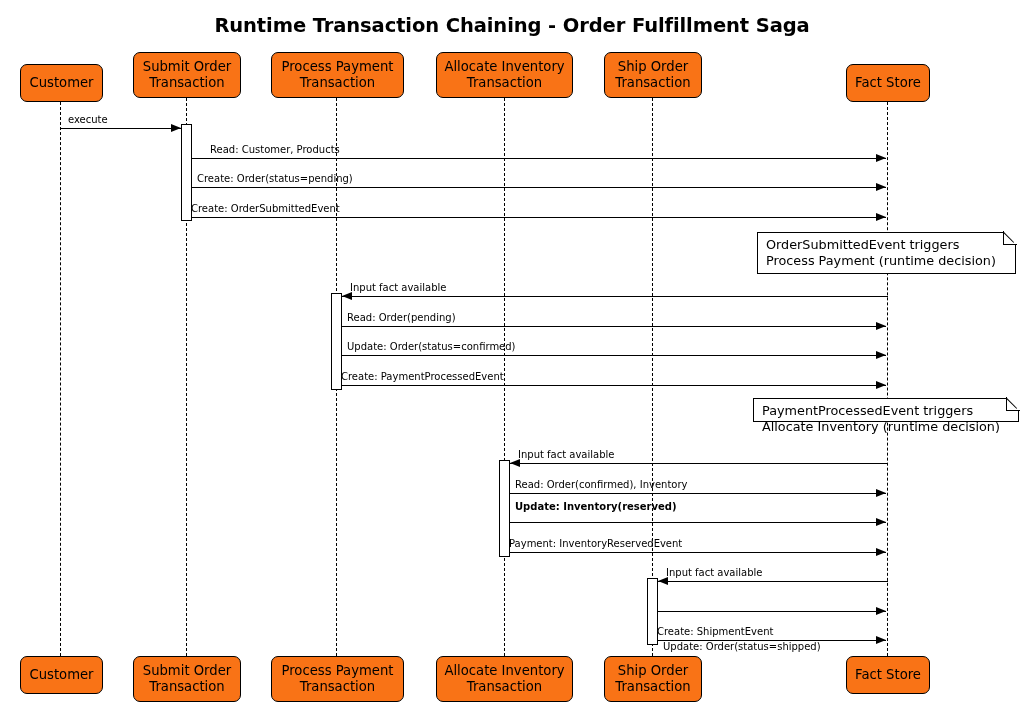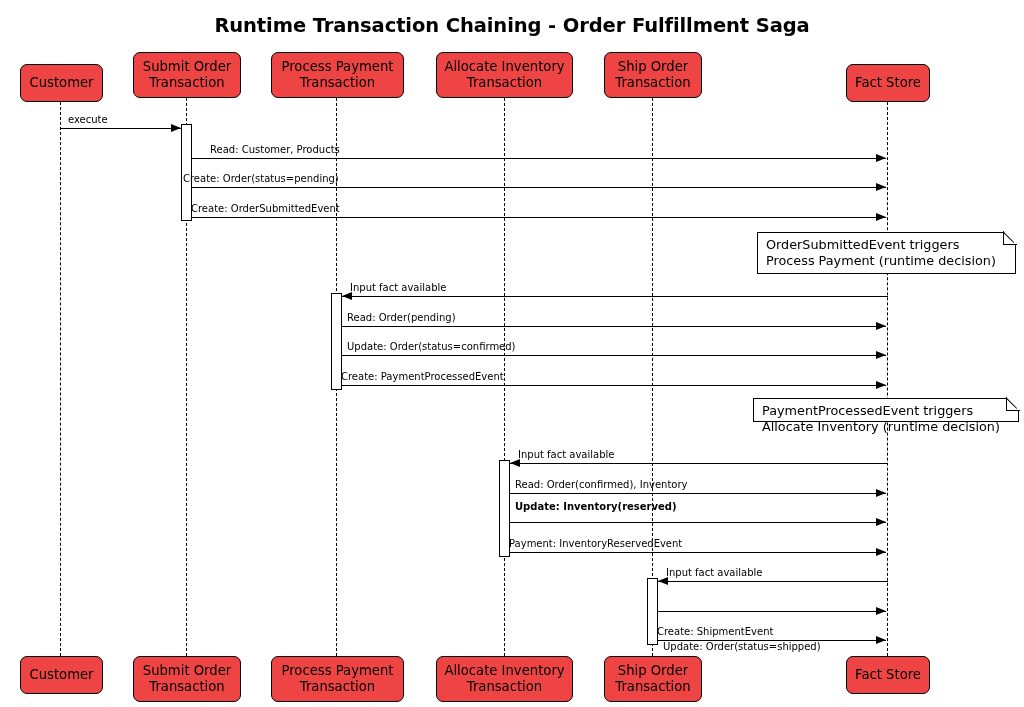--- a/index.html
+++ b/index.html
@@ -28,21 +28,21 @@
     font-weight: bold;
     letter-spacing: -0.1px;
     font-family: "DejaVu Sans", "Liberation Sans", sans-serif;
   }
   
   .actor-box {
     position: absolute;
     box-sizing: border-box;
     border: 1.3px solid #000000;
     border-radius: 7px;
-    background: #ef4444;
+    background: #f97316;
     display: flex;
     align-items: center;
     justify-content: center;
     text-align: center;
     font-size: 13.2px;
     line-height: 16.5px;
     z-index: 6;
     padding: 2px 5px;
   }
   .actor-box span { display: block; white-space: pre-line; }
@@ -170,21 +170,21 @@
     </div>
   <div id="messages-layer">
       <div class="msg" style="left: 61px; top: 128px; width: 120px;"></div>
       <div class="arrowhead right" style="top: 124px; left: 171px;"></div>
       <div class="msg-label" style="left: 68px; top: 113px;">execute</div>
       <div class="msg" style="left: 192px; top: 158px; width: 694px;"></div>
       <div class="arrowhead right" style="top: 154px; left: 876px;"></div>
       <div class="msg-label" style="left: 197px; top: 143px; margin-left: 13px;">Read: Customer, Products</div>
       <div class="msg" style="left: 192px; top: 187px; width: 694px;"></div>
       <div class="arrowhead right" style="top: 183px; left: 876px;"></div>
-      <div class="msg-label" style="left: 183px; top: 172px;">Create: Order(status=pending)</div>
+      <div class="msg-label" style="left: 197px; top: 172px;">Create: Order(status=pending)</div>
       <div class="msg" style="left: 192px; top: 217px; width: 694px;"></div>
       <div class="arrowhead right" style="top: 213px; left: 876px;"></div>
       <div class="msg-label" style="left: 191px; top: 202px;">Create: OrderSubmittedEvent</div>
       <div class="msg" style="left: 342px; top: 296px; width: 546px;"></div>
       <div class="arrowhead left" style="top: 292px; left: 342px;"></div>
       <div class="msg-label" style="left: 350px; top: 281px;">Input fact available</div>
       <div class="msg" style="left: 342px; top: 326px; width: 544px;"></div>
       <div class="arrowhead right" style="top: 322px; left: 876px;"></div>
       <div class="msg-label" style="left: 347px; top: 311px;">Read: Order(pending)</div>
       <div class="msg" style="left: 342px; top: 355px; width: 544px;"></div>

